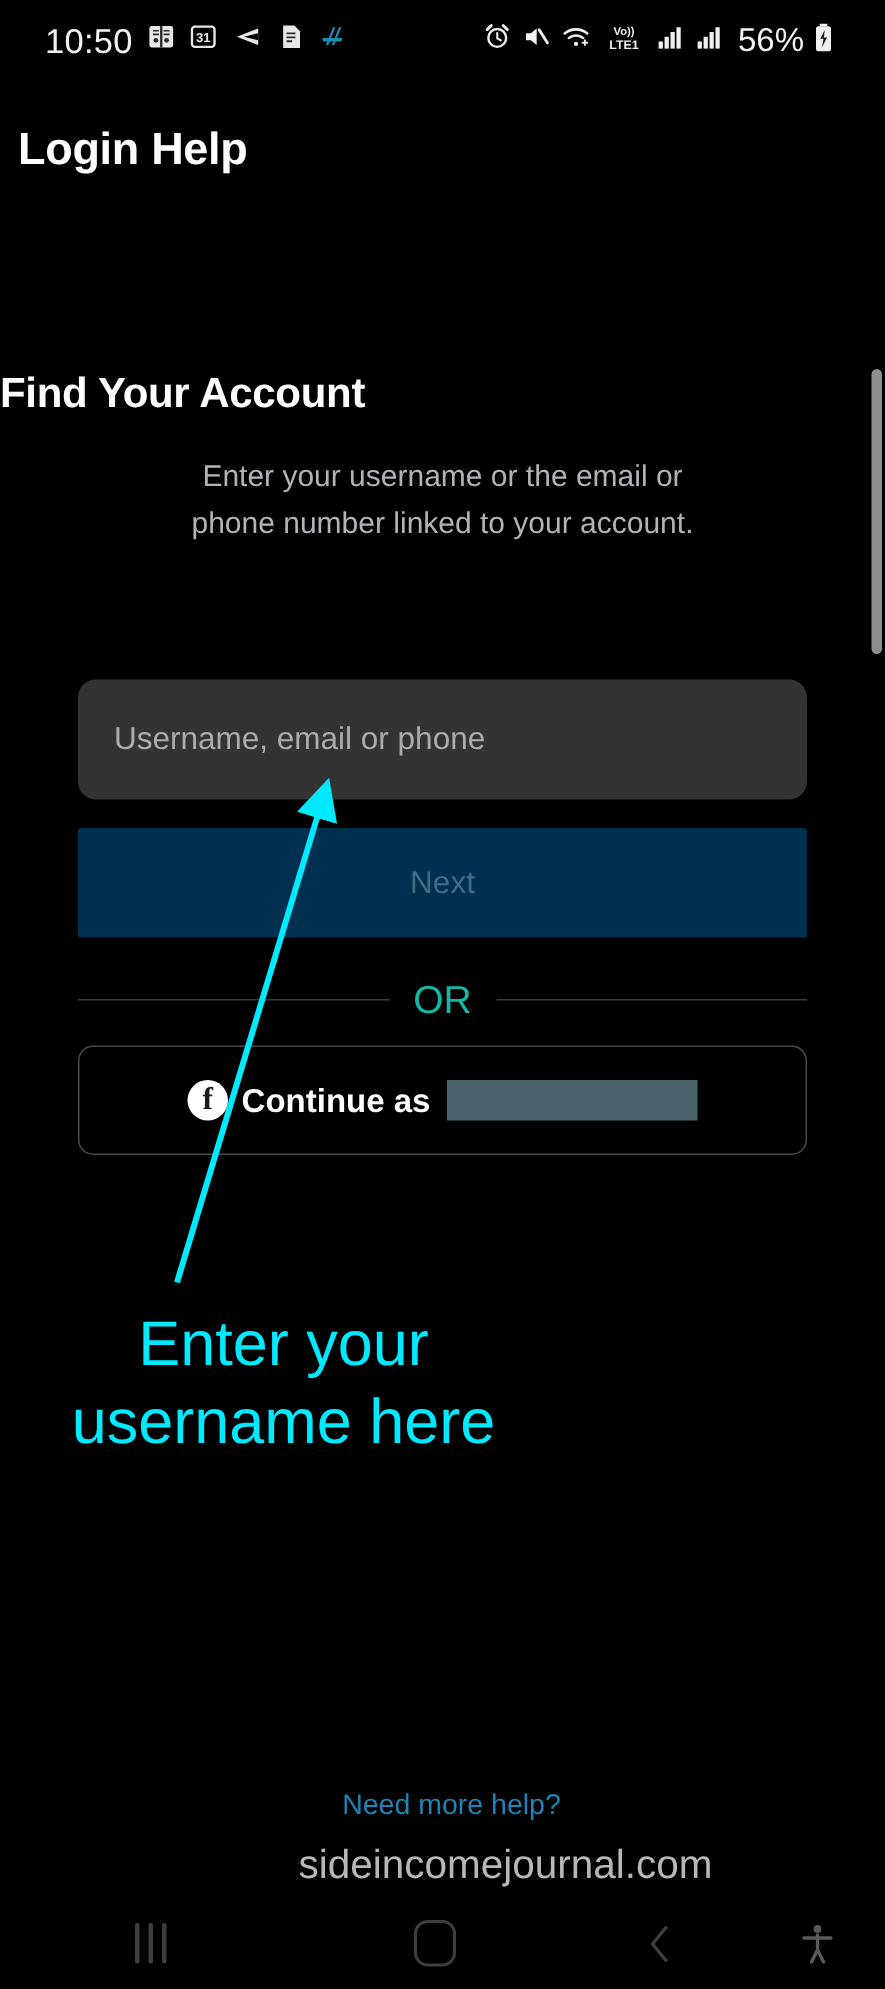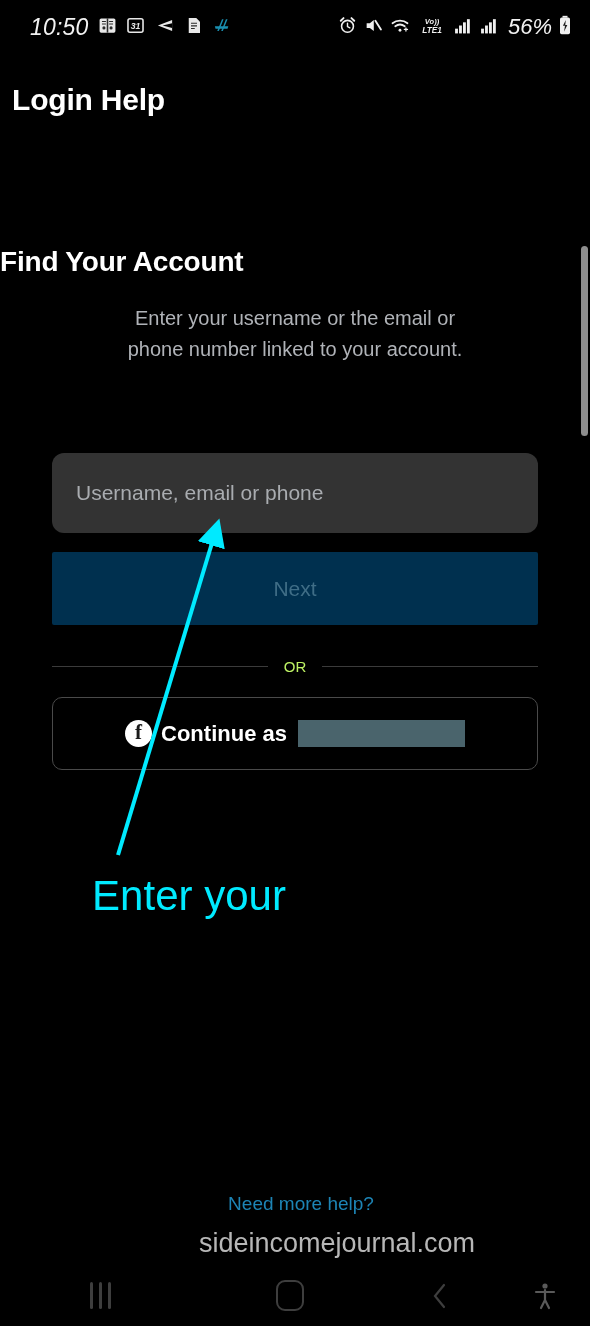--- a/index.html
+++ b/index.html
@@ -19,22 +19,21 @@
 
   
   .status-bar {
     position: absolute;
     top: 0; left: 0;
     width: 590px;
     height: 54px;
     display: flex;
     align-items: center;
     justify-content: space-between;
-    padding: 0 18px 0 30px;
-    font-style: italic;
+    padding: 0 34px 0 30px;
   }
   .status-left {
     display: flex;
     align-items: center;
     gap: 9px;
   }
   .status-time {
     font-size: 23px;
     color: #f2f2f2;
     letter-spacing: 0.2px;
@@ -139,21 +138,21 @@
   
   .or-row {
     position: absolute;
     top: 652px; left: 52px;
     width: 486px; height: 28px;
     display: flex;
     align-items: center;
     gap: 16px;
   }
   .or-line { flex: 1; height: 1px; background: #3b3b3b; }
-  .or-text { font-size: 15px; color: #bef264; }
+  .or-text { font-size: 26px; color: #14b8a6; }
 
   
   .continue-btn {
     position: absolute;
     top: 697px; left: 52px;
     width: 486px; height: 73px;
     background: transparent;
     border: 1px solid #4a4a4a;
     border-radius: 10px;
     display: flex;
@@ -407,20 +406,21 @@
   <defs>
     <marker id="ah" markerWidth="7" markerHeight="7" refX="3.2" refY="3.5" orient="auto">
       <path d="M0,0 L7,3.5 L0,7 z" fill="#00eaff"></path>
     </marker>
   </defs>
   <line x1="118" y1="855" x2="215" y2="533" stroke="#00eaff" stroke-width="4" marker-end="url(#ah)"></line>
 </svg>
 
 <div class="annot-text">
   <div>Enter your</div>
+  <div>username here</div>
 </div>
 
 <a class="help-link" href="#">Need more help?</a>
 <div class="watermark">sideincomejournal.com</div>
 
 <div class="nav-bar">
   <div class="nav-slot nav-recents">
     <span class="recents-bars">
       <i></i>
         <i></i>

